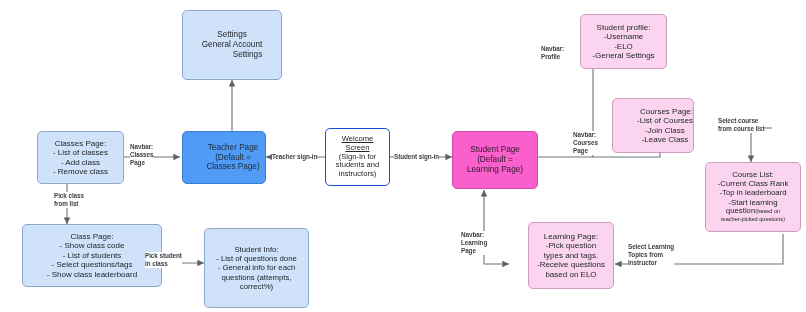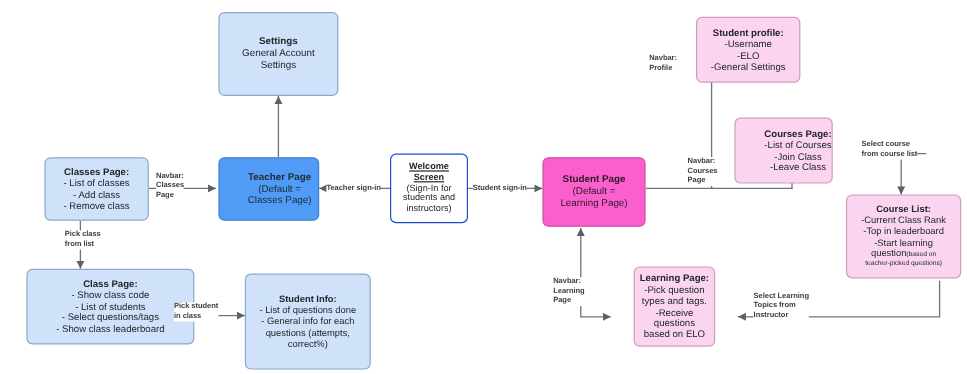--- a/index.html
+++ b/index.html
@@ -29,21 +29,21 @@
     display: flex;
     flex-direction: column;
     align-items: center;
     justify-content: center;
     text-align: center;
     line-height: 1.18;
     color: #21262b;
     z-index: 2;
   }
   .node .ttl {
-    font-weight: bold;
+    font-weight: normal;
   }
   .node .body {
     white-space: pre-line;
   }
   
   .blue-light {
     background: #cfe2f9;
     border: 1px solid #8aa9cd;
   }
   .blue-strong {
@@ -143,21 +143,21 @@
 
       <path d="M751,234 L751,264 L625,264 L611,264" stroke="none"></path>
       <path d="M751,234 L751,264 L618,264" stroke="none"></path>
       <path d="M804,264 L618,264" stroke="none"></path>
 
       <path d="M783,234 L783,264 L618,264"></path>
       <path d="M618,264 L615,264" marker-end="url(#ah)"></path>
     </g>
   </svg>
 
-  <div class="node blue-light" style="left:182px; top:10px; width:100px; height:70px; font-size:8.2px;">
+  <div class="node blue-light" style="left:182px; top:10px; width:100px; height:70px; font-size:8.2px;text-align:right;">
     <div class="ttl">Settings</div>
     <div class="body">General Account
 Settings</div>
   </div>
 
   <div class="node blue-light" style="left:37px; top:131px; width:87px; height:53px; font-size:8px;">
     <div class="ttl">Classes Page:</div>
     <div class="body">- List of classes
 - Add class
 - Remove class</div>
@@ -217,21 +217,21 @@
     <div class="ttl">Course List:</div>
     <div class="body">-Current Class Rank
 -Top in leaderboard
 -Start learning</div>
     <div style="line-height:1.1;">
       <span>question</span><span class="small-note" style="white-space:pre-line;">(based on
 teacher-picked questions)</span>
     </div>
   </div>
 
-  <div class="node pink-light" style="left:528px; top:222px; width:68px; height:67px; font-size:8px;">
+  <div class="node pink-light" style="left:528px; top:222px; width:86px; height:67px; font-size:8px;">
     <div class="ttl">Learning Page:</div>
     <div class="body">-Pick question
 types and tags.
 -Receive questions
 based on ELO</div>
   </div>
 
   <div class="elabel" style="left:130px; top:143px;">Navbar:
 Classes
 Page</div>

